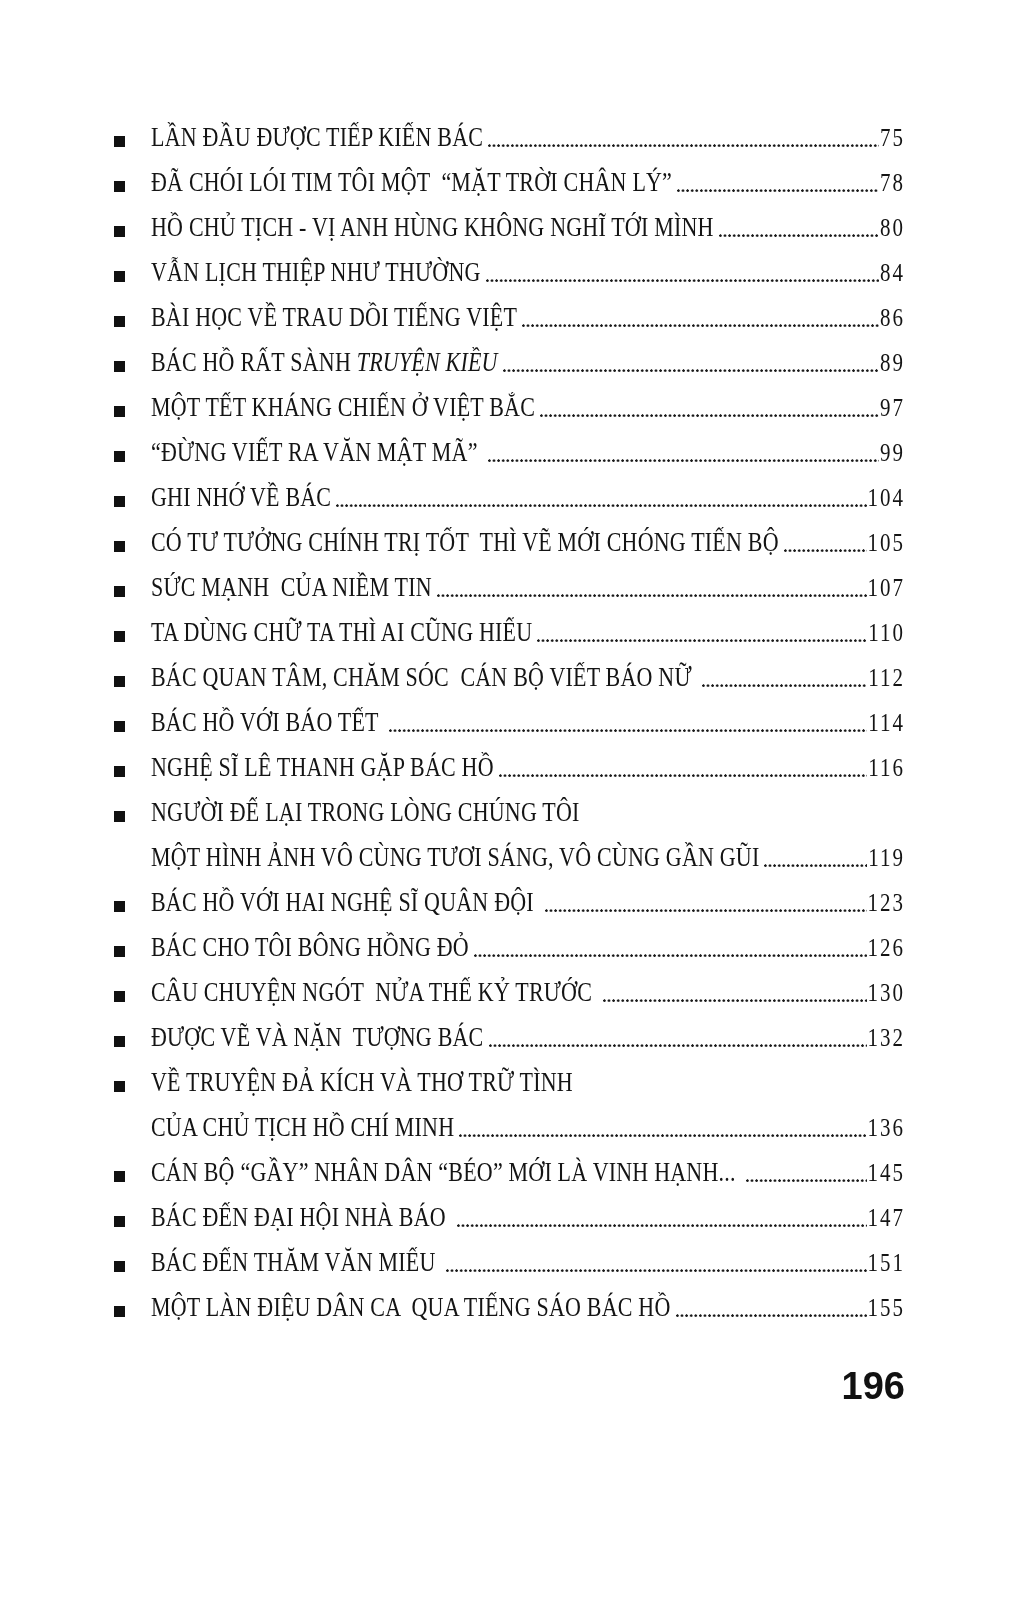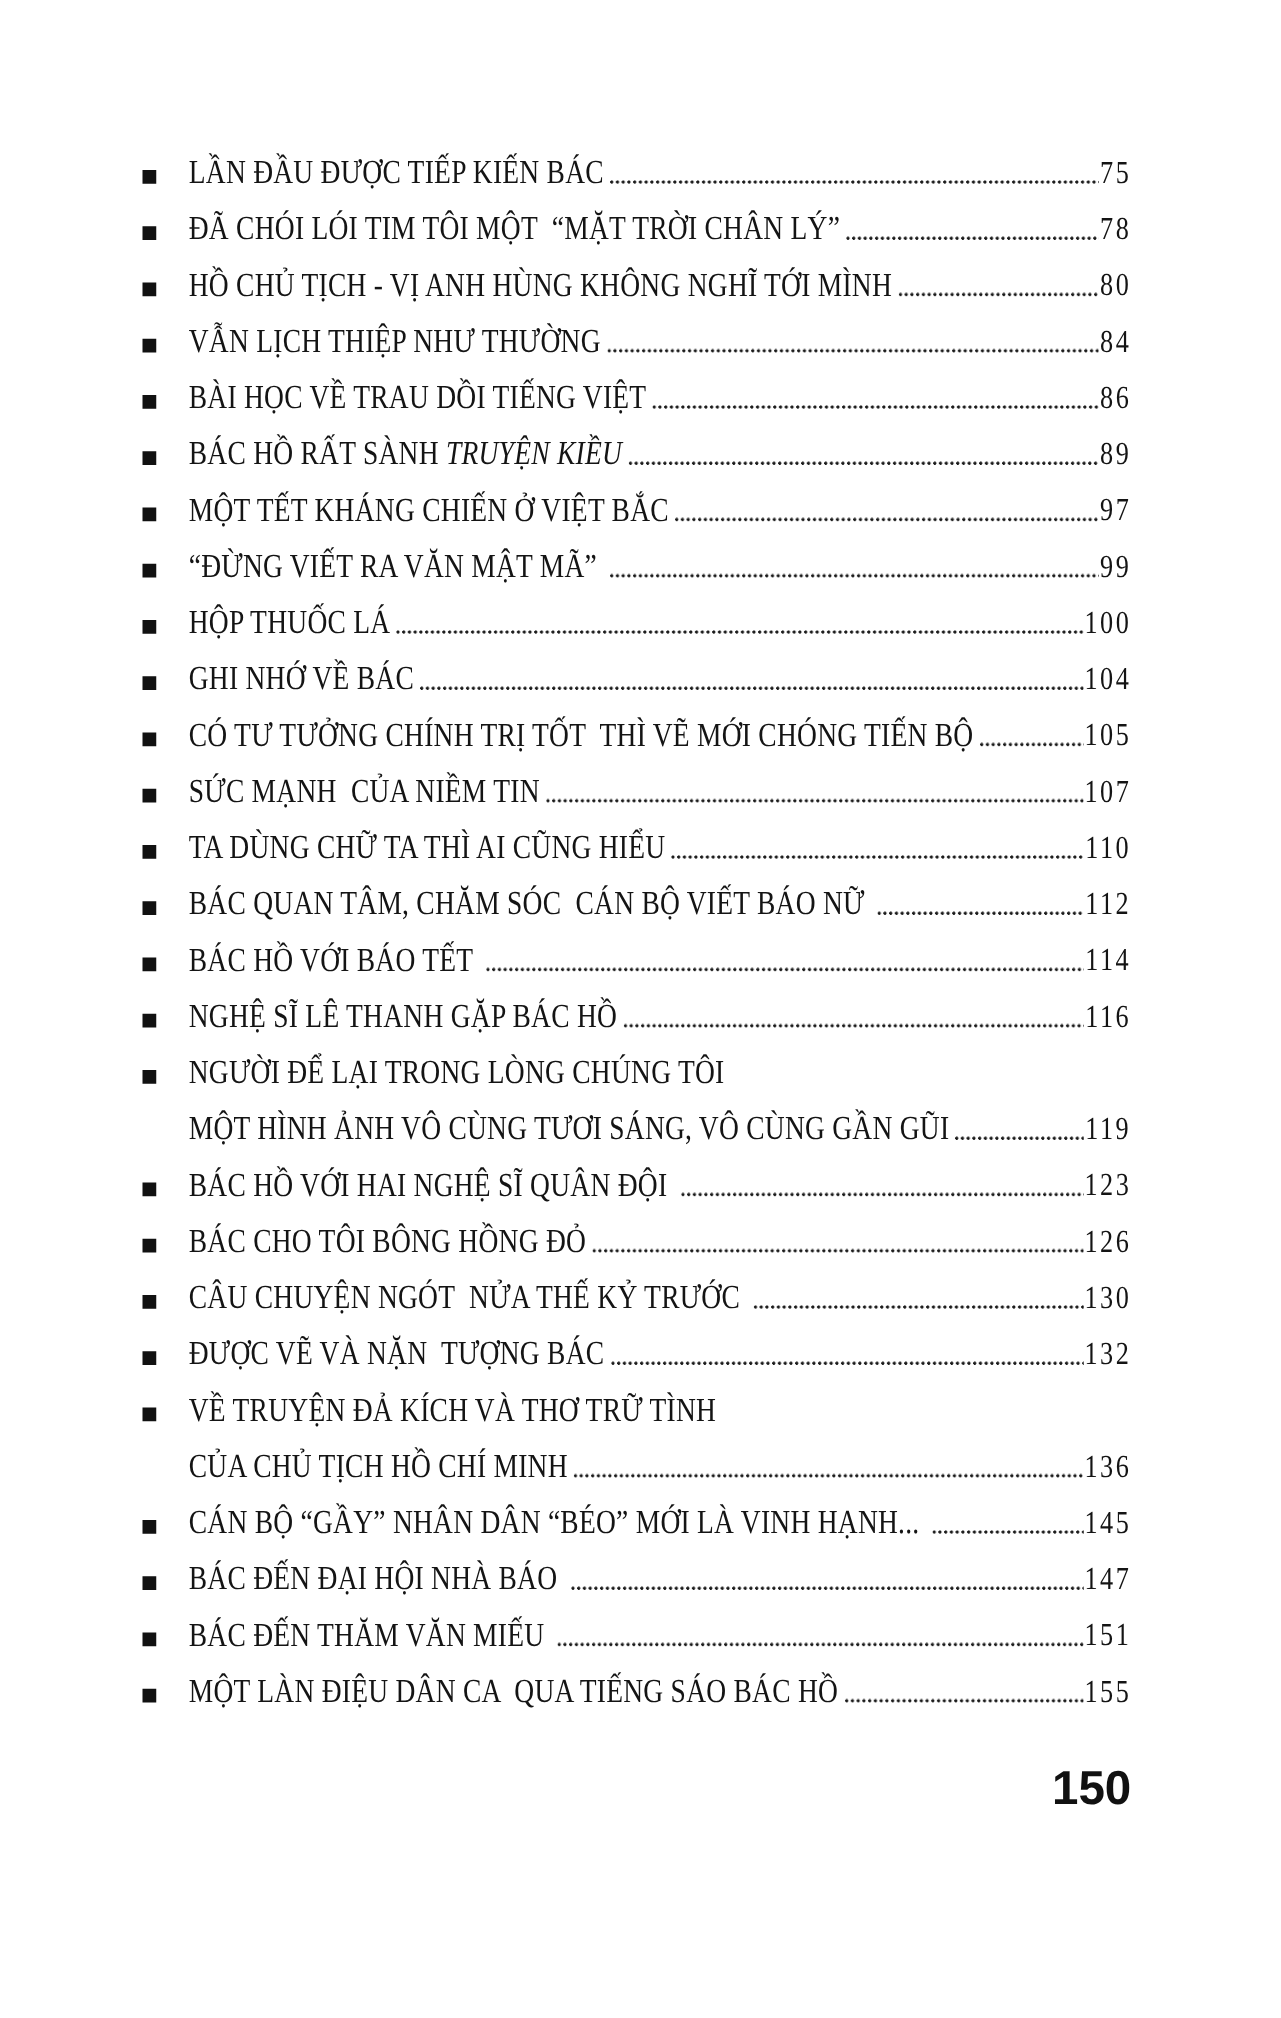--- a/index.html
+++ b/index.html
@@ -125,26 +125,20 @@
         <span class="pagenum">97</span>
       </div>
       <div class="toc-row">
         <span class="bullet"></span>
         <span class="toc-title"><span>“ĐỪNG VIẾT RA VĂN MẬT MÃ” </span></span>
         <span class="leader"></span>
         <span class="pagenum">99</span>
       </div>
       <div class="toc-row">
         <span class="bullet"></span>
-        <span class="toc-title"><span>HỘP THUỐC LÁ</span></span>
-        <span class="leader"></span>
-        <span class="pagenum">100</span>
-      </div>
-      <div class="toc-row">
-        <span class="bullet"></span>
         <span class="toc-title"><span>GHI NHỚ VỀ BÁC</span></span>
         <span class="leader"></span>
         <span class="pagenum">104</span>
       </div>
       <div class="toc-row">
         <span class="bullet"></span>
         <span class="toc-title"><span>CÓ TƯ TƯỞNG CHÍNH TRỊ TỐT  THÌ VẼ MỚI CHÓNG TIẾN BỘ</span></span>
         <span class="leader"></span>
         <span class="pagenum">105</span>
       </div>
@@ -239,15 +233,15 @@
         <span class="pagenum">151</span>
       </div>
       <div class="toc-row">
         <span class="bullet"></span>
         <span class="toc-title"><span>MỘT LÀN ĐIỆU DÂN CA  QUA TIẾNG SÁO BÁC HỒ</span></span>
         <span class="leader"></span>
         <span class="pagenum">155</span>
       </div>
     </div>
   <div class="footer">
-    <span class="footer-num">150</span>
+    <span class="footer-num">196</span>
   </div>
 </div>
 
 </body></html>

